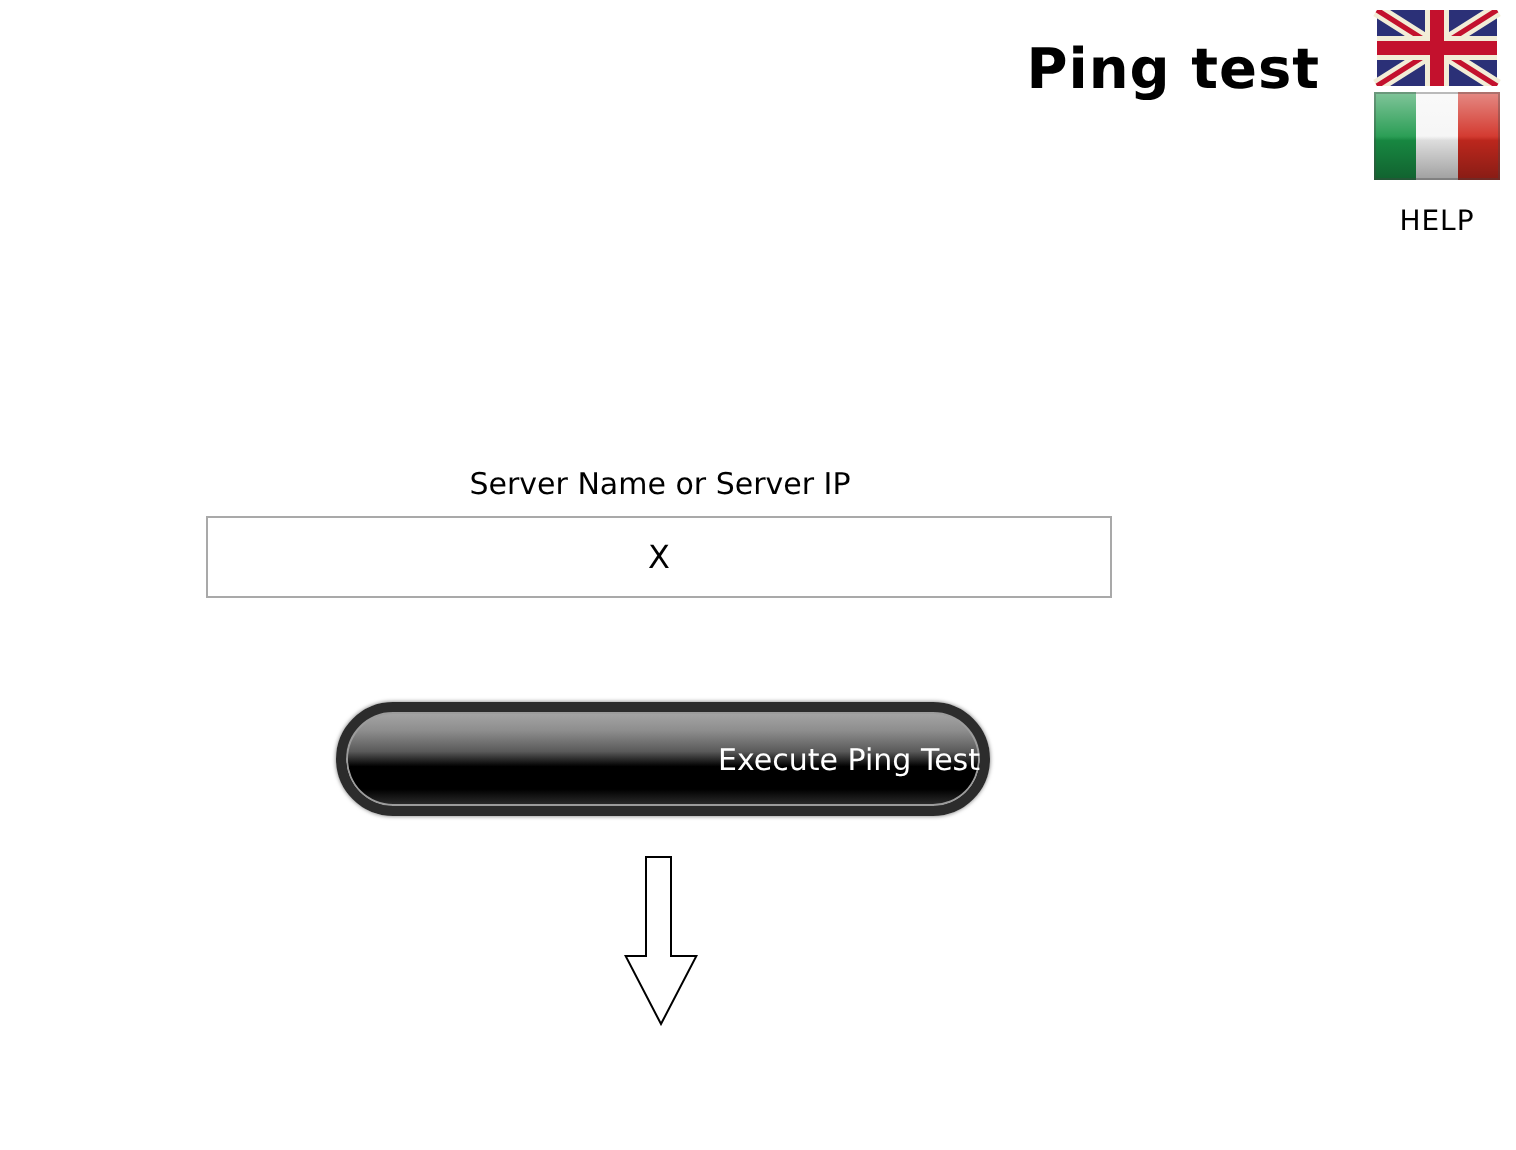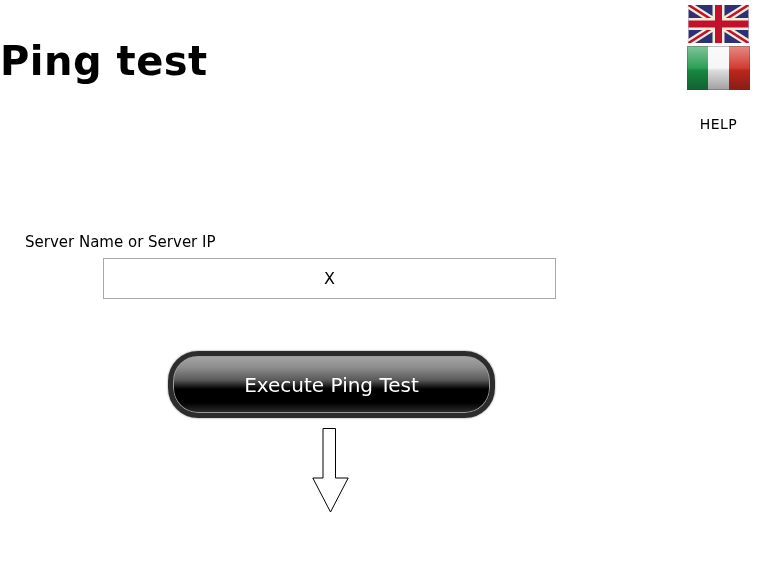--- a/index.html
+++ b/index.html
@@ -1,51 +1,51 @@
 <!DOCTYPE html>
 <html><head>
 <meta charset="utf-8">
 <style>
   * { margin:0; padding:0; box-sizing:border-box; }
   html,body { width:758px; height:575px; background:#ffffff; overflow:hidden;
               font-family:"DejaVu Sans", sans-serif; color:#000; }
   .stage { position:relative; width:758px; height:575px; }
 
   
-  .page-title { position:absolute; top:18px; left:0; width:660px; text-align:left;
-                font-size:40px; font-weight:bold; letter-spacing:0.5px;margin-top:20px; }
+  .page-title { position:absolute; top:18px; left:0; width:660px; text-align:right;
+                font-size:28px; font-weight:bold; letter-spacing:0.5px; }
 
-  .server-label { position:absolute; top:233px; left:0; width:660px; text-align:left;
-                  font-size:15px;margin-left:25px; }
+  .server-label { position:absolute; top:233px; left:0; width:660px; text-align:center;
+                  font-size:15px; }
 
   .server-input { position:absolute; top:258px; left:103px; width:453px; height:41px;
                   border:1px solid #a9a9a9; background:#fff; text-align:center;
                   font-size:16px; font-family:"DejaVu Sans", sans-serif; outline:none; }
 
-  .exec-button { position:absolute; top:351px; left:168px; width:327px; height:67px;
+  .exec-button { position:absolute; top:351px; left:168px; width:327px; height:57px;
                  border-radius:30px;
                  border:5px solid #2c2c2c;
                  background:linear-gradient(180deg,#a6a6a6 0%, #8d8d8d 20%, #5a5a5a 42%,
                                             #161616 54%, #000 58%, #000 82%, #2f2f2f 100%);
                  box-shadow: inset 0 0 0 1px #9c9c9c, 0 0 2px rgba(0,0,0,.55);
-                 color:#ffffff; font-size:20px; font-family:"DejaVu Sans", sans-serif;
-                 display:flex; align-items:center; justify-content:center; cursor:pointer; }
+                 color:#ffffff; font-size:15px; font-family:"DejaVu Sans", sans-serif;
+                 display:flex; align-items:center; justify-content:flex-end; cursor:pointer; }
 
   .down-arrow { position:absolute; top:428px; left:312px; width:37px; height:85px; }
 
   .result-label { position:absolute; top:543px; left:0; width:660px; text-align:center;
                   font-size:15px; }
 
   
   .lang-col { position:absolute; top:5px; left:686px; width:65px;
               display:flex; flex-direction:column; align-items:center; }
   .flag-btn { display:block; border:none; background:none; padding:0; cursor:pointer; line-height:0; }
   .flag-en svg { width:65px; height:38px; }
   .flag-it svg { width:63px; height:44px; margin-top:3px; }
-  .help-link { margin-top:26px; font-size:14px; color:#000; text-decoration:none;
+  .help-link { margin-top:13px; font-size:14px; color:#000; text-decoration:none;
                font-family:"DejaVu Sans", sans-serif; letter-spacing:0.5px; }
 </style>
 </head>
 <body>
 
 <div class="stage">
 
   <h1 class="page-title">Ping test</h1>
 
   <div class="lang-col">

